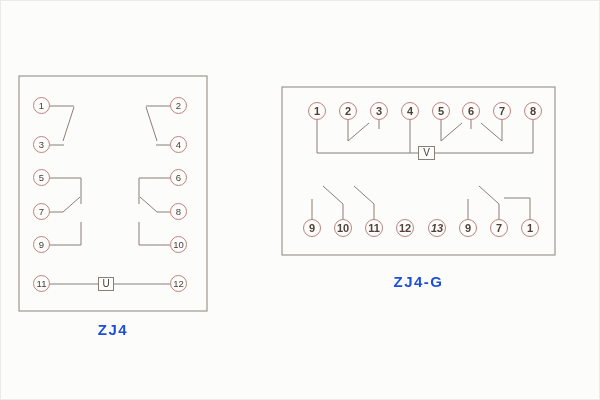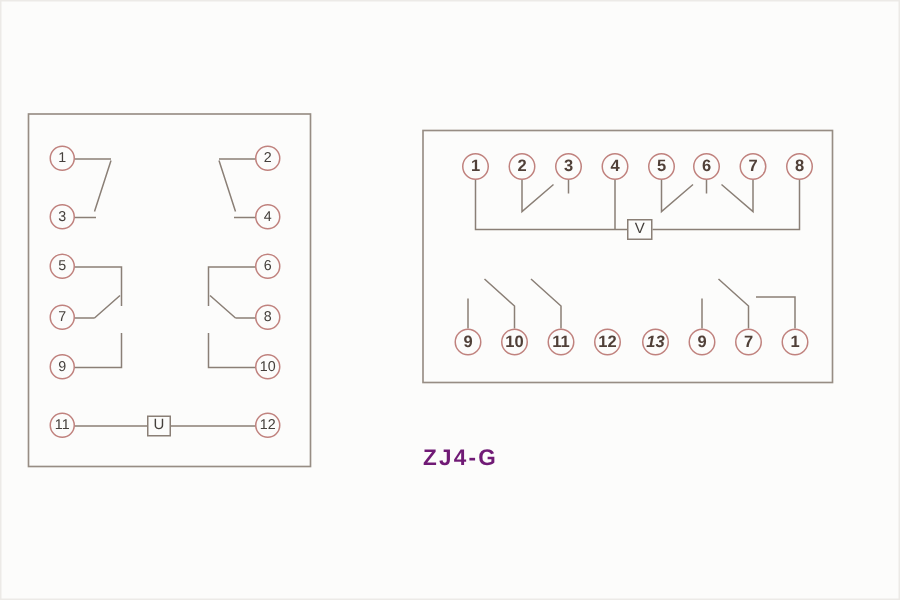--- a/index.html
+++ b/index.html
@@ -30,23 +30,23 @@
   .term.big{width:18px;height:18px;font-size:11px;font-weight:600;color:#504038;}
   .elem-box{
     position:absolute;
     border:1px solid #8a7f76;
     display:flex;align-items:center;justify-content:center;
     font-size:10px;color:#45403c;
     box-sizing:border-box;background:transparent;
     line-height:1;
   }
   .caption{
-    position:absolute;
+    position:absolute;text-align:center;
     font-size:15px;letter-spacing:1.5px;
-    color:#701a75;font-weight:600;margin-top:24px;
+    color:#1d4ed8;font-weight:600;
   }
 </style>
 </head>
 <body>
 
 <div class="canvas">
 
   <svg class="wires" width="600" height="400" viewBox="0 0 600 400">
 
     <g fill="none" stroke="#978d84" stroke-width="1.1">
@@ -101,20 +101,21 @@
 
   <div class="term small" style="left:169px;top:96px;">2</div>
   <div class="term small" style="left:169px;top:135px;">4</div>
   <div class="term small" style="left:169px;top:168px;">6</div>
   <div class="term small" style="left:169px;top:202px;">8</div>
   <div class="term small" style="left:169px;top:235px;">10</div>
   <div class="term small" style="left:169px;top:274px;">12</div>
 
   <div class="elem-box" style="left:97px;top:276px;width:16px;height:14px;">U</div>
 
+  <div class="caption" style="left:18px;top:320px;width:188px;">ZJ4</div>
 
   <div class="term big" style="left:307px;top:101px;">1</div>
   <div class="term big" style="left:338px;top:101px;">2</div>
   <div class="term big" style="left:369px;top:101px;">3</div>
   <div class="term big" style="left:400px;top:101px;">4</div>
   <div class="term big" style="left:431px;top:101px;">5</div>
   <div class="term big" style="left:461px;top:101px;">6</div>
   <div class="term big" style="left:492px;top:101px;">7</div>
   <div class="term big" style="left:523px;top:101px;">8</div>
 

